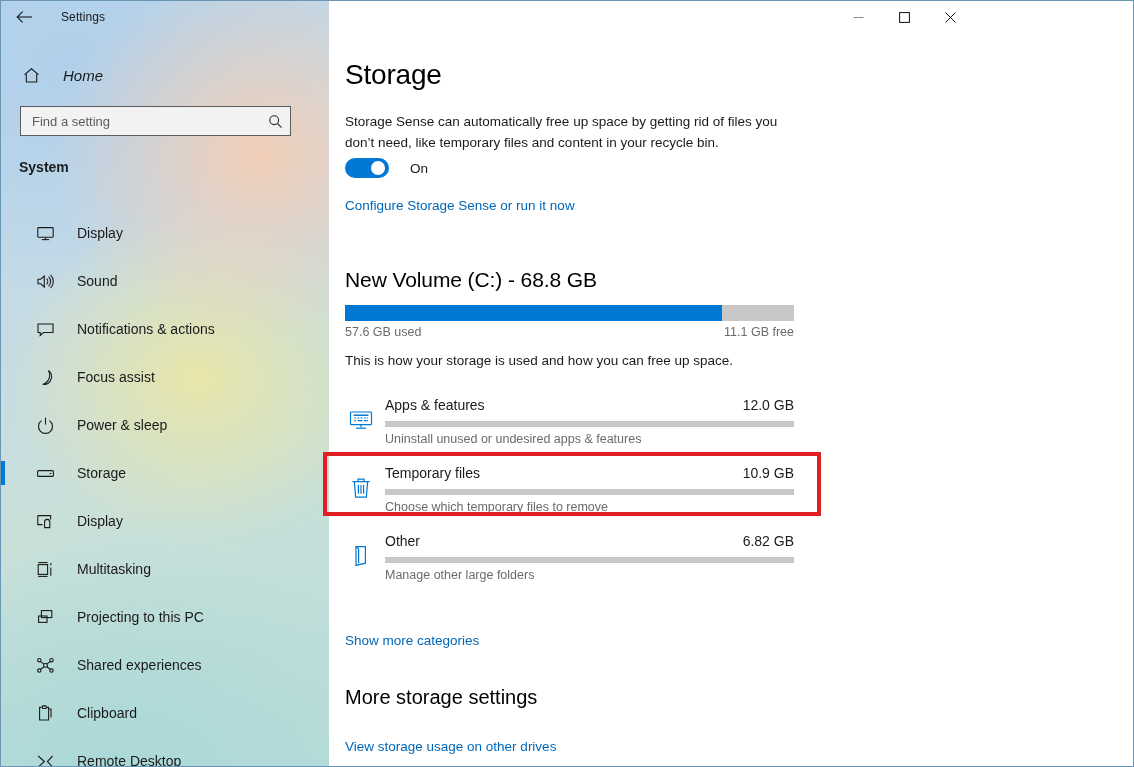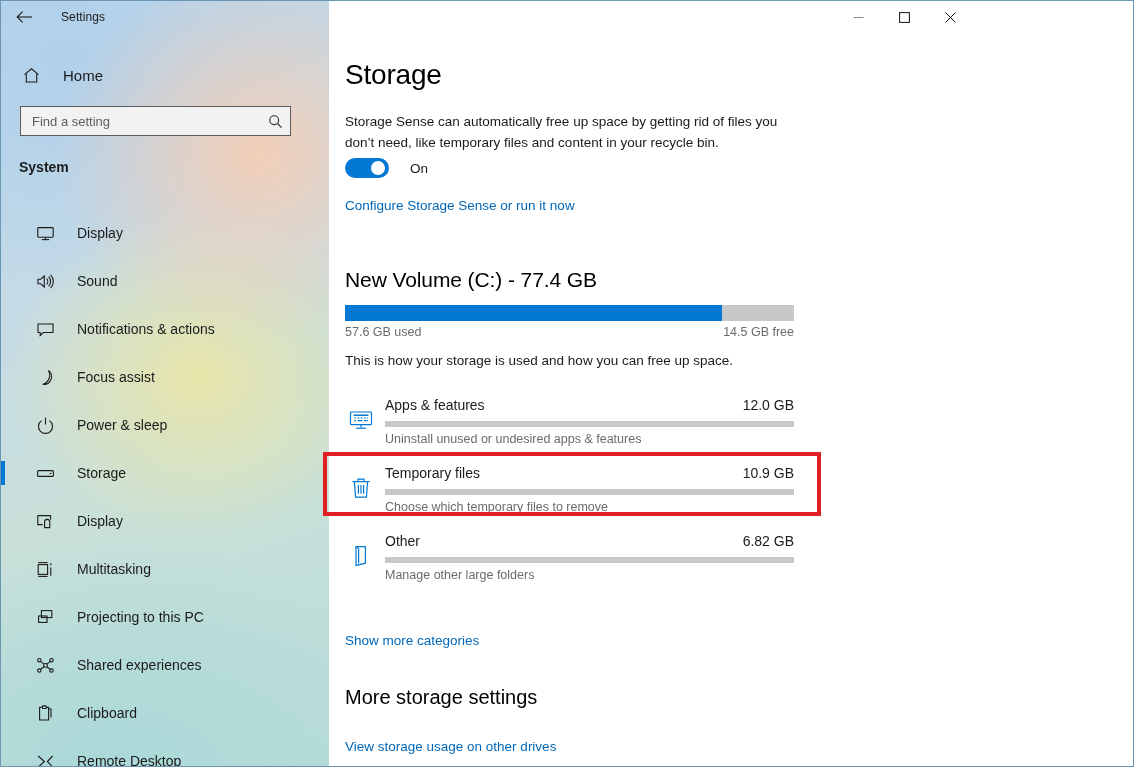--- a/index.html
+++ b/index.html
@@ -83,20 +83,21 @@
   }
 
   #home-row {
     position: absolute;
     top: 58px; left: 0;
     width: 384px;
     height: 32px;
     display: flex;
     align-items: center;
     padding-left: 18px;
+    font-style: italic;
   }
   #home-row .hicon {
     width: 24px; height: 24px;
     display: flex; align-items: center; justify-content: center;
     color: #1b1b1b;
   }
   #home-row .hlabel {
     font-size: 15px;
     color: #1b1b1b;
     margin-left: 20px;
@@ -530,27 +531,27 @@
 
     <div id="toggle-row">
       <div id="toggle-switch">
         <div id="toggle-knob"></div>
       </div>
       <div id="toggle-label">On</div>
     </div>
 
     <a class="link" id="configure-link">Configure Storage Sense or run it now</a>
 
-    <div id="volume-title">New Volume (C:) - 77.4 GB</div>
+    <div id="volume-title">New Volume (C:) - 68.8 GB</div>
 
     <div id="volume-bar">
       <div id="volume-bar-fill" style="width: 84%;"></div>
     </div>
     <div id="volume-used">57.6 GB used</div>
-    <div id="volume-free">14.5 GB free</div>
+    <div id="volume-free">11.1 GB free</div>
     <div id="volume-hint">This is how your storage is used and how you can free up space.</div>
 
     <div id="categories">
 
       <div class="cat-row">
         <span class="cat-icon">
           <svg width="26" height="26" viewBox="0 0 26 26" fill="none" stroke="currentColor" stroke-width="1.2">
             <rect x="2.5" y="5" width="21" height="12.6" rx="0.8"></rect>
             <path d="M13 17.6 V20.6"></path>
               <path d="M8 21.2 H18"></path>

